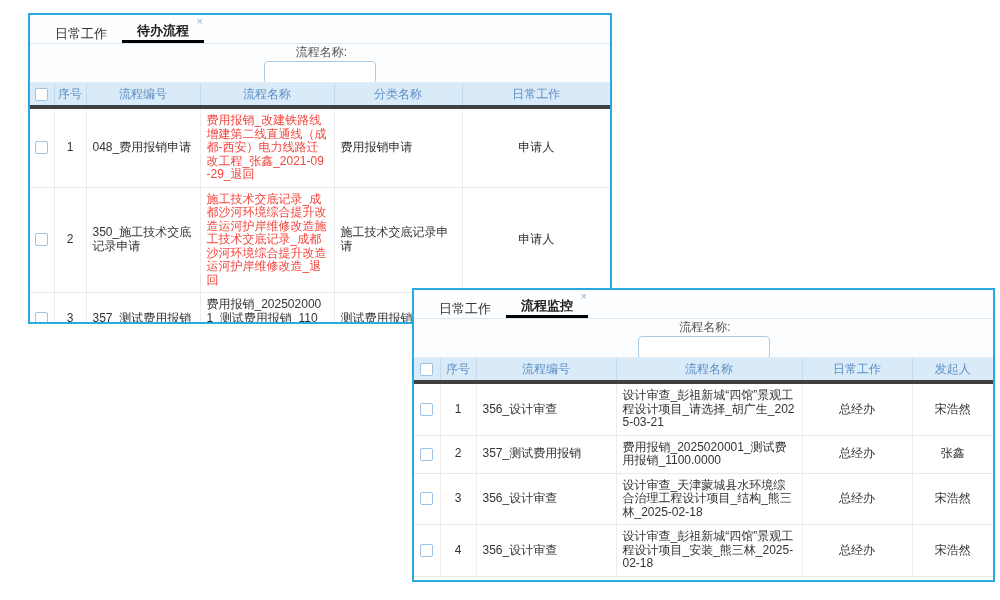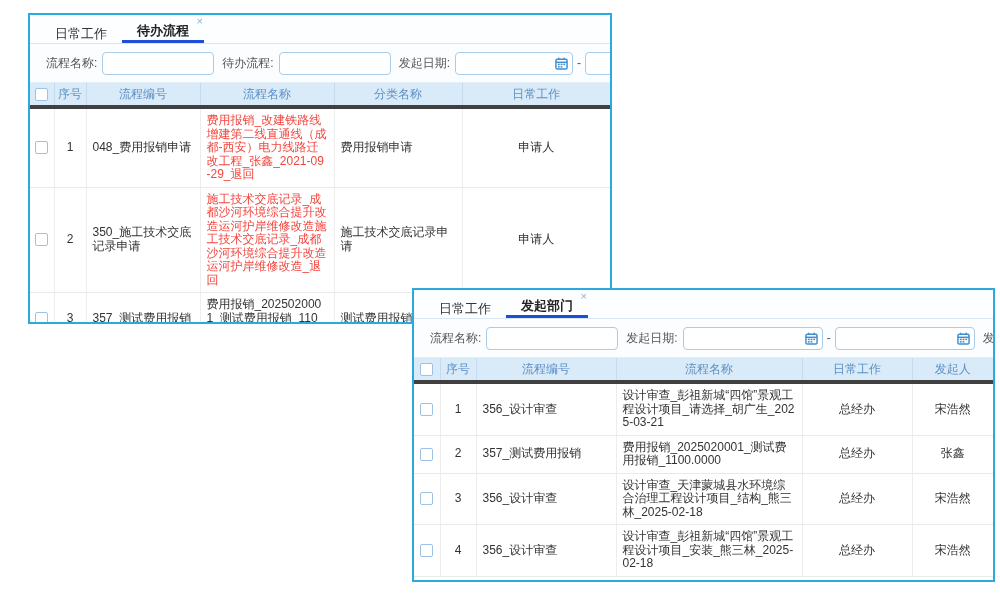--- a/index.html
+++ b/index.html
@@ -8,26 +8,26 @@
   body { position:relative; }
 
   .panel { position:absolute; background:#fff; border:2px solid #29abe2; overflow:hidden; }
   #panel-todo    { left:28px;  top:13px;  width:584px; height:311px; z-index:1; }
   #panel-monitor { left:412px; top:288px; width:583px; height:294px; z-index:2; }
 
   .tabbar { display:flex; align-items:flex-end; height:29px; padding:13px 0 0 10px;
     border-bottom:1px solid #d9e7f3; background:#fdfeff; }
   .tab { position:relative; padding:6px 15px 0 15px; font-size:13px; color:#333;
     cursor:pointer; }
-  .tab.active { font-weight:bold; border-bottom:3px solid #1d4ed8; color:#222; }
+  .tab.active { font-weight:bold; border-bottom:3px solid #000000; color:#222; }
   .tab .x { position:absolute; top:0; right:1px; font-size:11px; font-weight:normal;
     color:#8fb2cf; line-height:11px; }
 
   .filters { display:flex; align-items:center; height:39px; padding:0 8px;
-    white-space:nowrap; overflow:hidden; background:#fbfdff; border-bottom:1px solid #e4eef7; }
+    white-space:nowrap; overflow:hidden; background:#fbfdff; border-bottom:1px solid #e4eef7;flex-direction:column; }
   .flabel { font-size:12px; color:#555; margin:0 5px 0 8px; flex:none; }
   .dash { font-size:12px; color:#555; margin:0 4px; flex:none; }
   .tinput { height:23px; border:1px solid #a9cde9; border-radius:4px; background:#fff;
     font-size:12px; padding:0 5px; color:#333; outline:none; flex:none; }
   .w112{width:112px} .w118{width:118px} .w132{width:132px} .w140{width:140px}
   .dwrap { position:relative; display:inline-block; flex:none; }
   .dwrap .tinput { padding-right:22px; }
   .dwrap svg { position:absolute; right:5px; top:5px; }
 
   table { border-collapse:collapse; table-layout:fixed; width:100%; }
@@ -130,21 +130,21 @@
           <td class="ctr">董事长</td>
         </tr>
       </tbody>
   </table>
 </div>
 
 <div class="panel" id="panel-monitor">
   <div class="tabbar">
     <div class="tab">日常工作</div>
     <div class="tab active">
-      <span>发起部门</span>
+      <span>流程监控</span>
       <span class="x">×</span>
     </div>
   </div>
 
   <div class="filters">
     <span class="flabel">流程名称:</span>
     <input class="tinput w132" style="">
     <span class="flabel">发起日期:</span>
     <span class="dwrap">
       <input class="tinput w140" style="">

